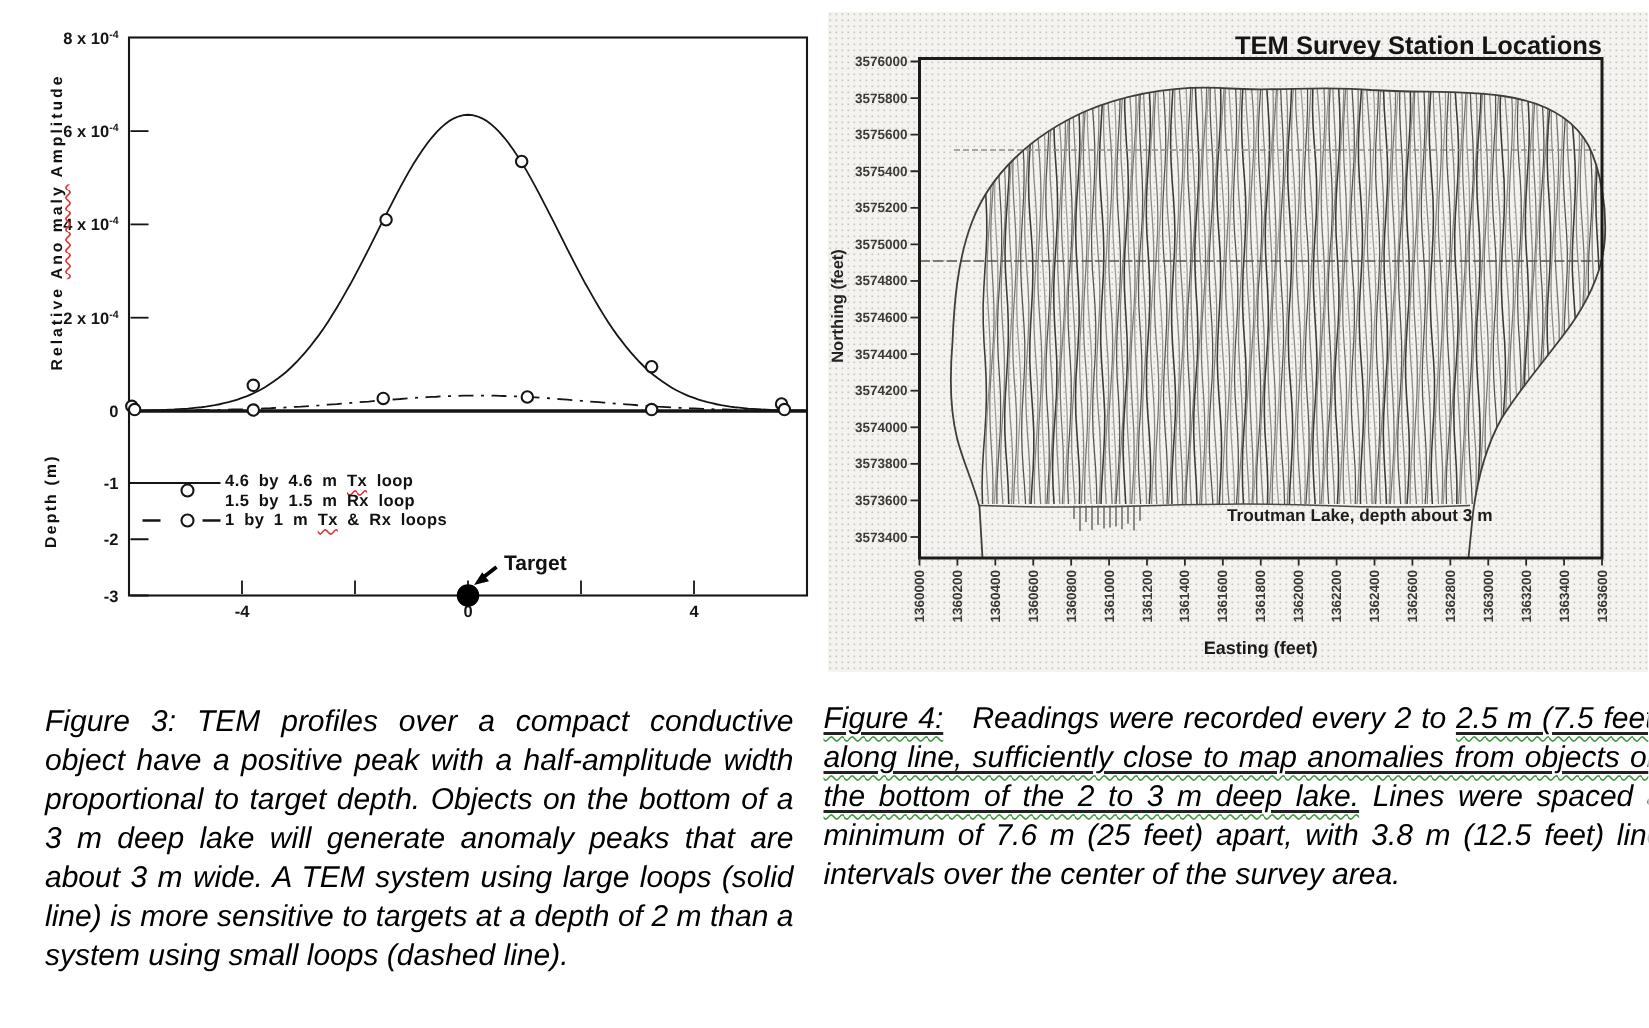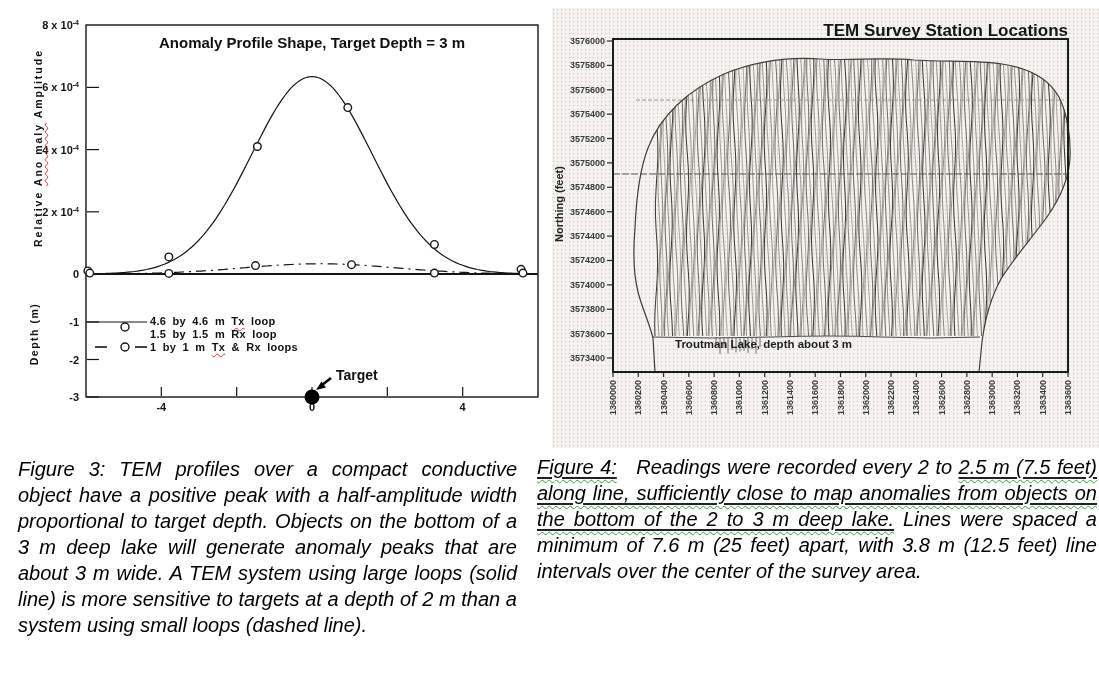--- a/index.html
+++ b/index.html
@@ -17,23 +17,23 @@
         font-weight:bold;font-size:10.5px;letter-spacing:1.5px;}
   .lc-xlabel{left:86px;top:418px;width:452px;text-align:center;font-weight:bold;font-size:11.5px;
         letter-spacing:1.5px;word-spacing:9px;}
   .lc-legend{left:150px;font-weight:bold;font-size:11px;letter-spacing:.3px;word-spacing:3px;}
   .lc-target{left:336px;top:367px;font-weight:bold;font-size:14px;}
   
   .rc-title{left:61px;top:13px;width:455px;text-align:right;font-weight:bold;font-size:17px;color:#151515;}
   .rc-ylabel{left:-53px;top:190px;width:120px;text-align:center;transform-origin:center;
         font-weight:bold;font-size:11px;color:#242424;}
   .rc-xlabel{left:61px;top:417px;width:455px;text-align:center;font-weight:bold;font-size:12px;color:#1a1a1a;}
-  .rc-annotation{left:123px;top:330px;width:320px;text-align:left;font-weight:bold;font-size:11.5px;color:#1e1e1e;}
+  .rc-annotation{left:123px;top:330px;width:320px;text-align:right;font-weight:bold;font-size:11.5px;color:#1e1e1e;}
   
-  .caption{position:absolute;margin:4px;font-style:italic;font-size:20px;line-height:26px;
+  .caption{position:absolute;margin:16px;font-style:italic;font-size:20px;line-height:26px;
         text-align:justify;color:#000;}
   #cap3{left:14px;top:452px;width:499px;}
   #cap4{left:533px;top:450px;width:560px;}
   
   .seg-u{text-decoration:underline;text-decoration-color:#222;text-underline-offset:3px;}
   .seg-u .gw{text-decoration:underline wavy #3f9b3f;text-decoration-thickness:1px;text-underline-offset:5px;}
   .wr{text-decoration:underline wavy #e03232;text-decoration-thickness:1px;text-underline-offset:2px;}
   .wg{text-decoration:underline wavy #3f9b3f;text-decoration-thickness:1px;text-underline-offset:2px;}
 </style>
 </head>
@@ -99,21 +99,20 @@
             <circle cx="125" cy="347" r="4" fill="#fff" stroke="#151515" stroke-width="1.4"></circle>
             <line x1="135" y1="347" x2="147" y2="347" stroke="#151515" stroke-width="1.6"></line>
           </g>
           <g>
             <circle cx="312" cy="397" r="7.5" fill="#000"></circle>
             <line x1="331" y1="378" x2="322" y2="385" stroke="#000" stroke-width="2.6"></line>
             <polygon points="316,390 321.5,381.5 326,387.5" fill="#000"></polygon>
           </g>
         </g>
       </svg>
-    <div class="ov lc-title">Anomaly Profile Shape, Target Depth = 3 m</div>
     <div class="ov rot lc-ylabel-upper"><span>Relative </span><span class="wr">Ano maly</span><span> Amplitude</span></div>
     <div class="ov rot lc-ylabel-lower">Depth (m)</div>
     <div class="ov lc-legend" style="top:315px;"><span>4.6 by 4.6 m </span><span class="wr">Tx</span><span> loop</span></div>
     <div class="ov lc-legend" style="top:328px;"><span>1.5 by 1.5 m Rx loop</span></div>
     <div class="ov lc-legend" style="top:341px;"><span>1 by 1 m </span><span class="wr">Tx</span><span> &amp; Rx loops</span></div>
     <div class="ov lc-target">Target</div>
   </div>
 
   <div class="fig" id="fig-right" style="left:552px;top:8px;width:547px;height:440px;">
     <svg id="svg-right" width="547" height="440" viewBox="0 0 547 440">
@@ -372,19 +371,20 @@
           <line x1="465.44444444444446" y1="364" x2="465.44444444444446" y2="369" stroke="#2a2a28" stroke-width="1.2"></line>
           <text transform="translate(468.44444444444446,372) rotate(-90)" text-anchor="end" font-size="9" font-weight="700" fill="#3a3a38" font-family="&quot;Liberation Sans&quot;,sans-serif">1363200</text>
           <line x1="490.72222222222223" y1="364" x2="490.72222222222223" y2="369" stroke="#2a2a28" stroke-width="1.2"></line>
           <text transform="translate(493.72222222222223,372) rotate(-90)" text-anchor="end" font-size="9" font-weight="700" fill="#3a3a38" font-family="&quot;Liberation Sans&quot;,sans-serif">1363400</text>
           <line x1="516" y1="364" x2="516" y2="369" stroke="#2a2a28" stroke-width="1.2"></line>
           <text transform="translate(519,372) rotate(-90)" text-anchor="end" font-size="9" font-weight="700" fill="#3a3a38" font-family="&quot;Liberation Sans&quot;,sans-serif">1363600</text>
         </g>
       </svg>
     <div class="ov rc-title">TEM Survey Station Locations</div>
     <div class="ov rot rc-ylabel">Northing (feet)</div>
+    <div class="ov rc-xlabel">Easting (feet)</div>
     <div class="ov rc-annotation">Troutman Lake, depth about 3 m</div>
   </div>
 
   <p class="caption" id="cap3">Figure 3: TEM profiles over a compact conductive object have a positive peak with a half-amplitude width proportional to target depth. Objects on the bottom of a 3 m deep lake will generate anomaly peaks that are about 3 m wide. A TEM system using large loops (solid line) is more sensitive to targets at a depth of 2 m than a system using small loops (dashed line).</p>
   <p class="caption" id="cap4"><span class="seg-u"><span class="gw">Figure 4:</span></span><span>&nbsp;&nbsp; Readings were recorded every 2 to </span><span class="seg-u"><span class="gw">2.5 m (7.5 feet) along line, sufficiently close to map anomalies from objects on the bottom of the 2 to 3 m deep lake.</span></span><span> Lines were spaced a minimum of 7.6 m (25 feet) apart, with 3.8 m (12.5 feet) line intervals over the center of the survey area.</span></p>
 
 </div>
 
 </body></html>

